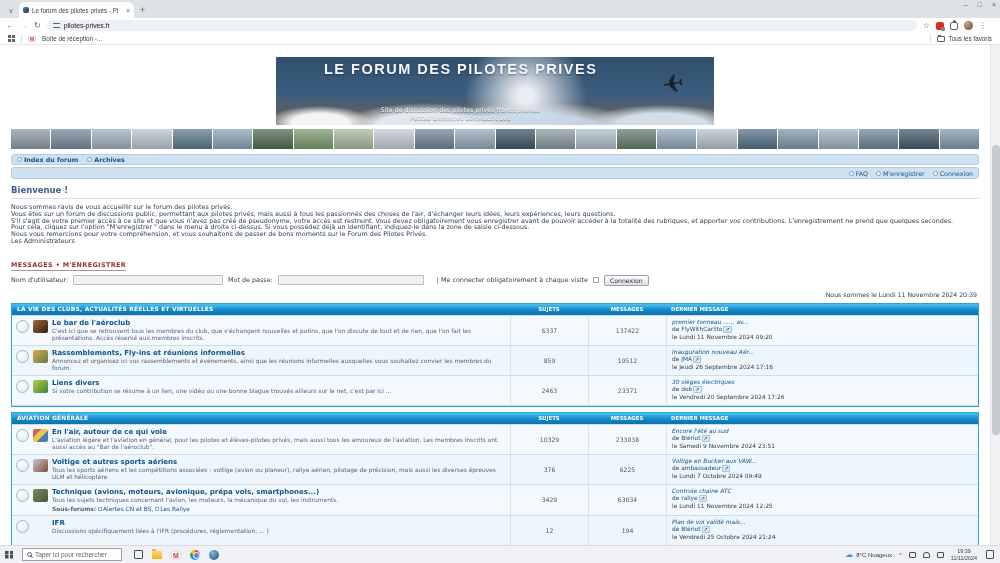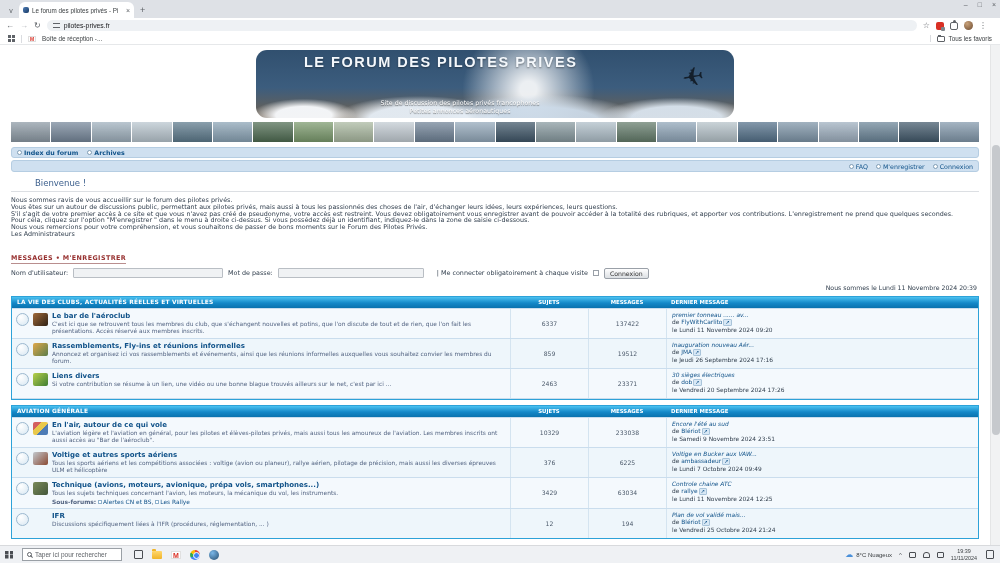--- a/index.html
+++ b/index.html
@@ -41,21 +41,21 @@
   .bb-right { margin-left:auto; display:flex; align-items:center; gap:4px; border-left:1px solid #dadce0; padding-left:6px; }
   .folder-ico { width:8px; height:6px; border:1px solid #5f6368; border-radius:1px; position:relative; }
   .folder-ico::before { content:""; position:absolute; top:-2px; left:0; width:3px; height:1px; background:#5f6368; }
 
   
   .viewport { position:absolute; top:45px; left:0; width:1000px; height:500px; background:#fff; overflow:hidden; }
   .scrollbar { position:absolute; top:0; right:0; width:10px; height:500px; background:#f1f2f3; border-left:1px solid #e4e5e6; }
   .scroll-thumb { position:absolute; top:100px; left:1px; width:8px; height:290px; background:#c6c9cd; border-radius:4px; }
   .page { width:990px; padding:0 11px; font-family:"DejaVu Sans", sans-serif; }
 
-  .banner { width:478px; height:68px; margin:5px auto 0; position:relative; overflow:hidden; border-radius:11px;
+  .banner { width:438px; height:68px; margin:12px auto 0; position:relative; overflow:hidden; border-radius:1px;
     background:
       radial-gradient(ellipse 70px 22px at 10% 96%, rgba(250,252,255,.95) 0 40%, rgba(250,252,255,0) 75%),
       radial-gradient(ellipse 110px 30px at 34% 102%, rgba(232,240,248,.95) 0 45%, rgba(232,240,248,0) 78%),
       radial-gradient(ellipse 130px 36px at 60% 108%, rgba(205,220,235,.92) 0 45%, rgba(205,220,235,0) 80%),
       radial-gradient(ellipse 100px 26px at 88% 100%, rgba(222,233,244,.92) 0 45%, rgba(222,233,244,0) 78%),
       radial-gradient(circle at 57% 58%, rgba(255,255,255,.9) 0 3%, rgba(255,255,255,0) 24%),
       radial-gradient(ellipse 60px 18px at 48% 88%, rgba(90,110,130,.8) 0 40%, rgba(90,110,130,0) 75%),
       linear-gradient(180deg,#31506f 0%,#3c5d7e 55%,#70614f 100%); }
   .banner-title { position:absolute; top:4px; left:48px; color:#f4f8fc; font-size:14.5px; letter-spacing:1.5px; font-weight:bold; text-shadow:0 1px 2px rgba(0,0,0,.4); font-family:"Liberation Sans",sans-serif; }
   .banner-sub { position:absolute; bottom:3px; left:0; right:70px; text-align:center; color:#fff; font-size:6.3px; line-height:1.3; text-shadow:0 1px 1px rgba(0,0,0,.5); }
@@ -65,21 +65,21 @@
   .thumb { flex:1; }
 
   .navbar1, .navbar2 { width:968px; margin:5px auto 0; background:#cfe0f0; border:1px solid #b5cde2; border-radius:3px; display:flex; align-items:center; padding:0 5px; gap:9px; }
   .navbar1 { height:11px; }
   .navbar2 { height:12px; margin-top:2px; justify-content:flex-end; gap:8px; }
   .navlink { display:flex; align-items:center; gap:2px; font-size:6.3px; font-weight:bold; color:#105289; text-decoration:none; }
   .navlink2 { font-weight:normal; color:#105289; }
   .mini-ico { width:5px; height:5px; border-radius:50%; border:1px solid #7f9cb5; background:#fff; flex:none; }
 
   .welcome { margin-top:6px; }
-  .welcome h2 { font-size:8.5px; color:#3b5e8c; font-weight:normal;margin-left:24px; }
+  .welcome h2 { font-size:8.5px; color:#3b5e8c; font-weight:bold; }
   .welcome hr { border:none; border-top:1px solid #dcdfe3; margin:3px 0 5px; }
   .welcome p { font-size:6.4px; color:#33404f; line-height:1.06; }
   .welcome .sig { margin-top:0; }
 
   .login-sec { margin-top:7px; }
   .login-h { display:inline-block; font-size:6.4px; font-weight:bold; letter-spacing:.4px; color:#97302f; border-bottom:1px solid #b98e8e; padding-bottom:1px; }
   .login-form { margin-top:4px; display:flex; align-items:center; gap:5px; font-size:6.4px; color:#33404f; }
   .login-form input[type=text], .login-form input[type=password] { width:150px; height:10px; background:#f0f2f4; border:1px solid #b9bec4; border-radius:1px; font-size:6px; padding:0 2px; }
   .login-form input[type=password] { width:146px; margin-right:8px; }
   .chk { width:6px; height:6px; border:1px solid #9aa0a8; background:#fff; display:inline-block; }
@@ -259,21 +259,21 @@
       <a class="navlink navlink2" href="#">
         <span class="mini-ico"></span>
         <span>Connexion</span>
       </a>
     </div>
 
     <div class="welcome">
       <h2>Bienvenue !</h2>
       <hr>
       <p>Nous sommes ravis de vous accueillir sur le forum des pilotes privés.</p>
-      <p>Vous êtes sur un autour de discussions public, permettant aux pilotes privés, mais aussi à tous les passionnés des choses de l'air, d'échanger leurs idées, leurs expériences, leurs questions.</p>
+      <p>Vous êtes sur un forum de discussions public, permettant aux pilotes privés, mais aussi à tous les passionnés des choses de l'air, d'échanger leurs idées, leurs expériences, leurs questions.</p>
       <p>S'il s'agit de votre premier accès à ce site et que vous n'avez pas créé de pseudonyme, votre accès est restreint. Vous devez obligatoirement vous enregistrer avant de pouvoir accéder à la totalité des rubriques, et apporter vos contributions. L'enregistrement ne prend que quelques secondes.</p>
       <p>Pour cela, cliquez sur l'option "M'enregistrer " dans le menu à droite ci-dessus. Si vous possédez déjà un identifiant, indiquez-le dans la zone de saisie ci-dessous.</p>
       <p>Nous vous remercions pour votre compréhension, et vous souhaitons de passer de bons moments sur le Forum des Pilotes Privés.</p>
       <p class="sig">Les Administrateurs</p>
     </div>
 
     <div class="login-sec">
       <div class="login-h">MESSAGES  •  M'ENREGISTRER</div>
       <div class="login-form">
         <label>Nom d'utilisateur:</label>

